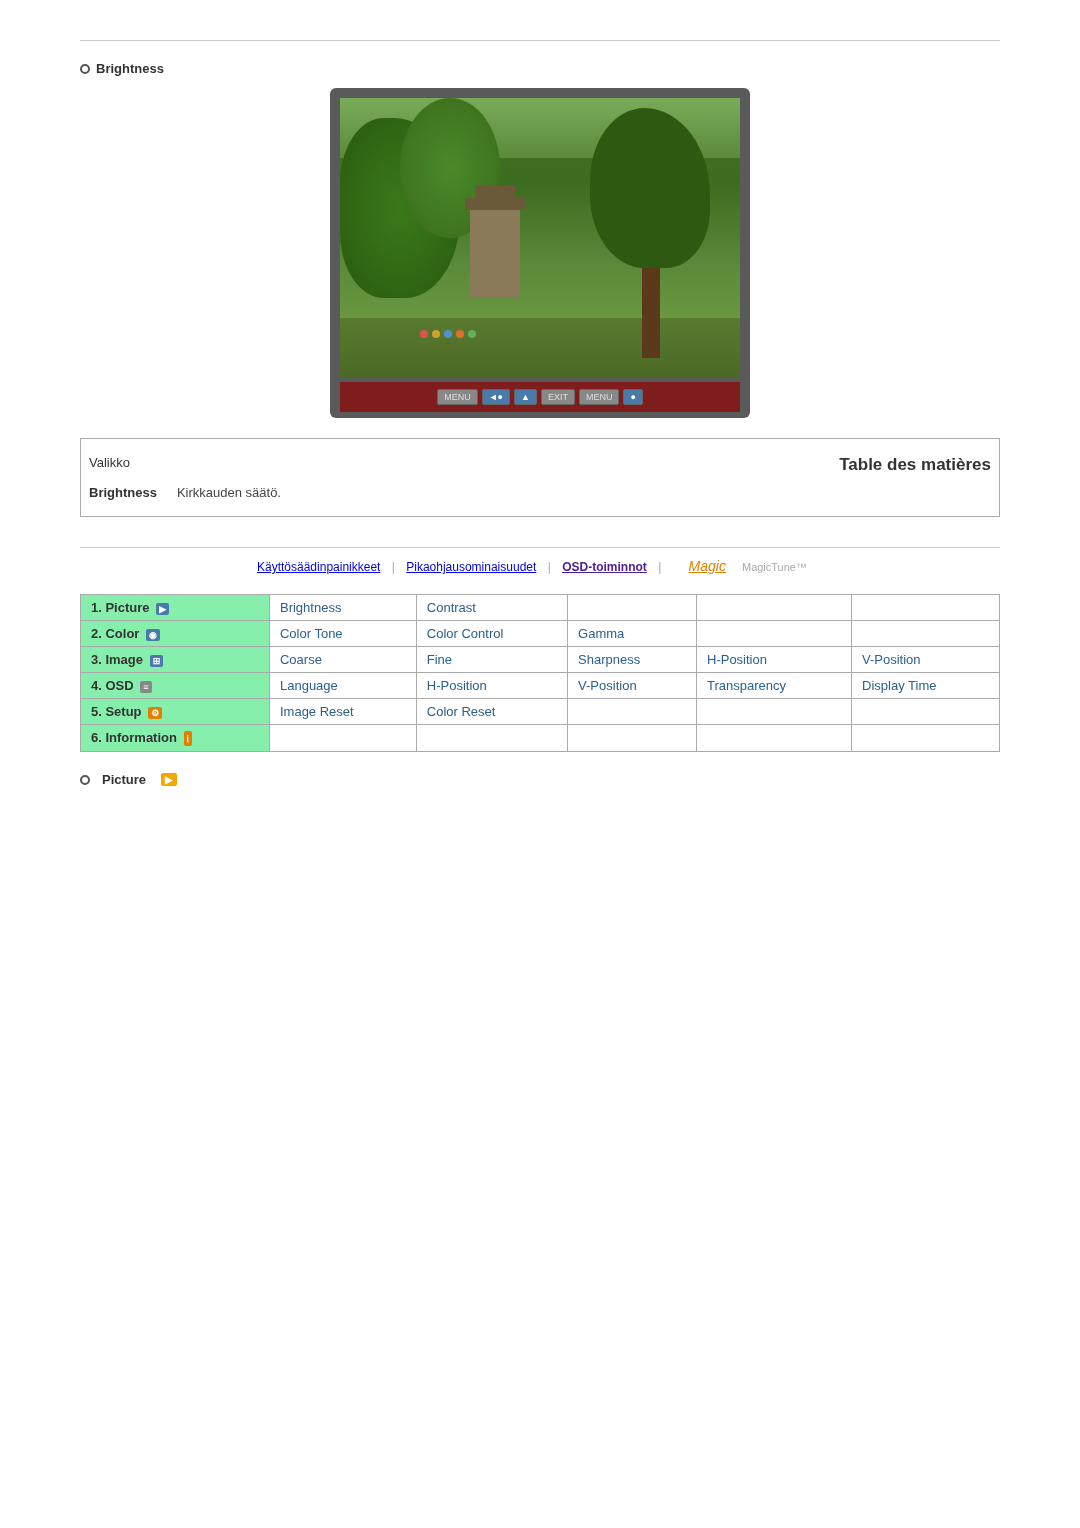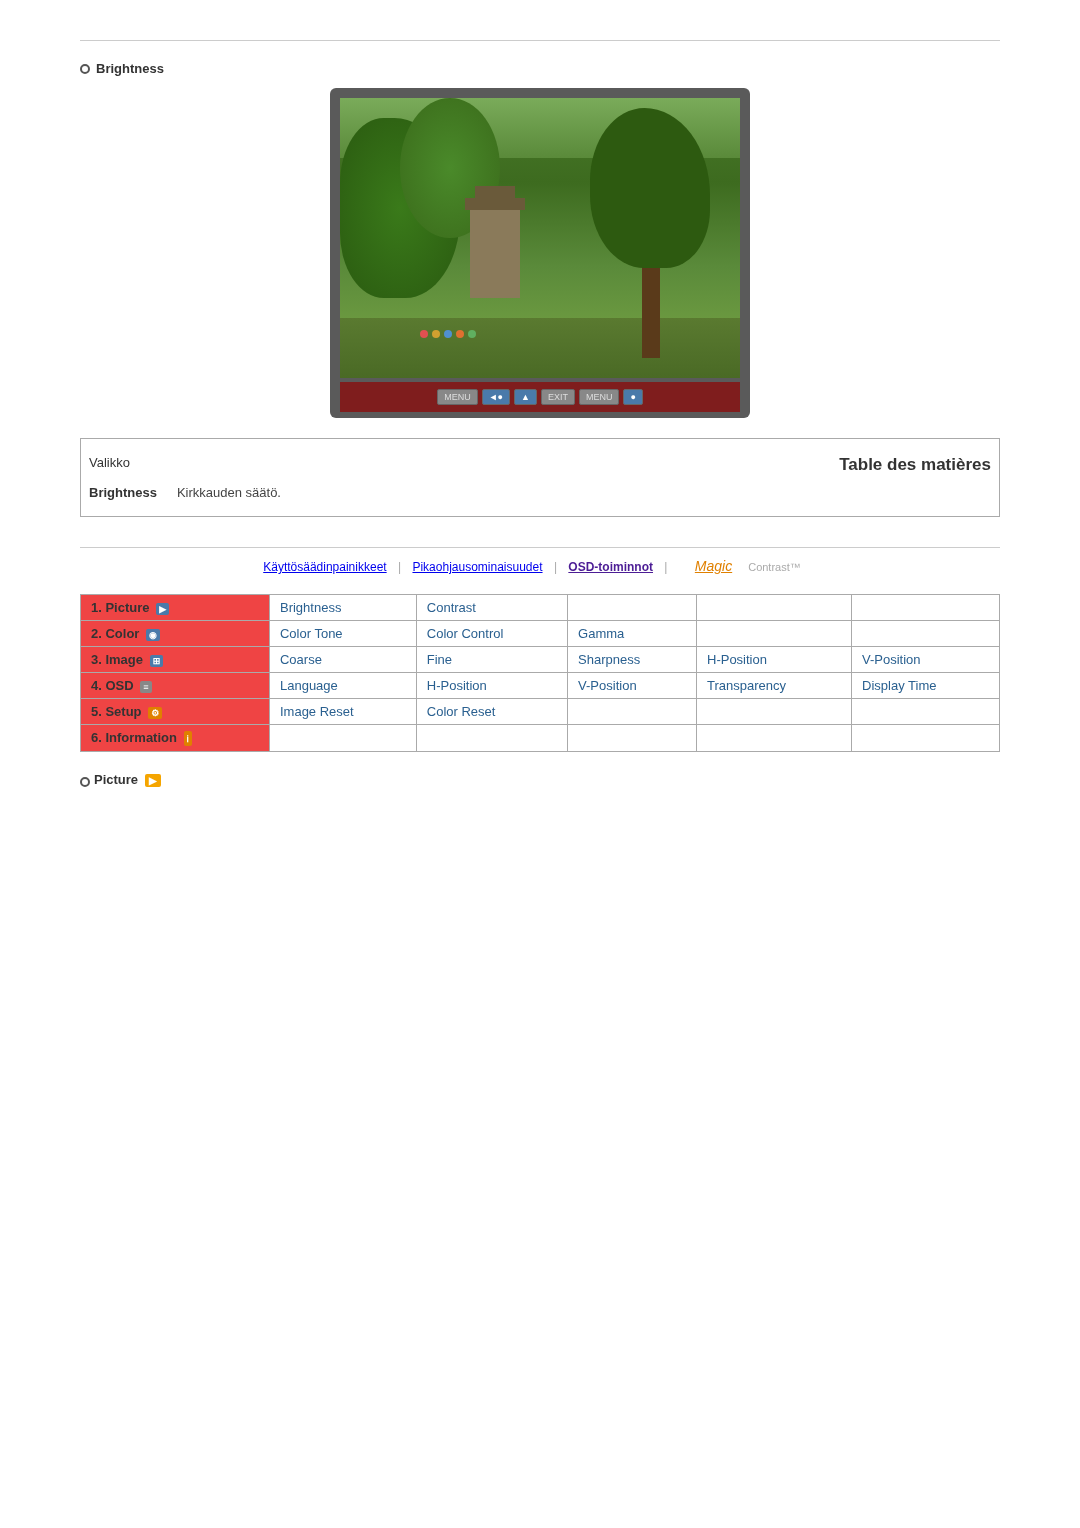--- a/index.html
+++ b/index.html
@@ -262,21 +262,21 @@
 
     .osd-table td {
       border: 1px solid #aaa;
       padding: 5px 10px;
       vertical-align: middle;
     }
 
     .osd-table .row-header {
       font-weight: bold;
       white-space: nowrap;
-      background: #ef4444;
+      background: #86efac;
     }
 
     .osd-table .cell-link {
       color: #2a6090;
       text-decoration: none;
     }
 
     .icon-badge {
       display: inline-block;
       background: #f5a500;
@@ -292,22 +292,22 @@
       background: #4a7aaa;
     }
 
     
     .picture-section {
       margin: 20px 80px;
     }
 
     .picture-label {
       display: flex;
-      align-items: flex-end;
-      gap: 4px;
+      align-items: center;
+      gap: 12px;
       font-weight: bold;
       font-size: 13px;
     }
 
     .picture-icon-box {
       display: inline-flex;
       align-items: center;
       justify-content: center;
       background: #f5a500;
       color: white;
@@ -372,21 +372,21 @@
 
 <div class="nav-separator">
   <div class="nav-links">
     <a href="#" class="cell-link">Käyttösäädinpainikkeet</a>
     <span>|</span>
     <a href="#" class="cell-link">Pikaohjausominaisuudet</a>
     <span>|</span>
     <a href="#" class="active-nav">OSD-toiminnot</a>
     <span>|</span>
     <span class="magic-tune">
-      <span style="color:#e08000;font-style:italic;font-size:14px;text-decoration:underline;">Magic</span><span>Contrast™</span>
+      <span style="color:#e08000;font-style:italic;font-size:14px;text-decoration:underline;">Magic</span><span>MagicTune™</span>
     </span>
   </div>
 </div>
 
 <div class="osd-table-section">
   <table class="osd-table">
     <tbody>
 
       <tr>
         <td class="row-header">

